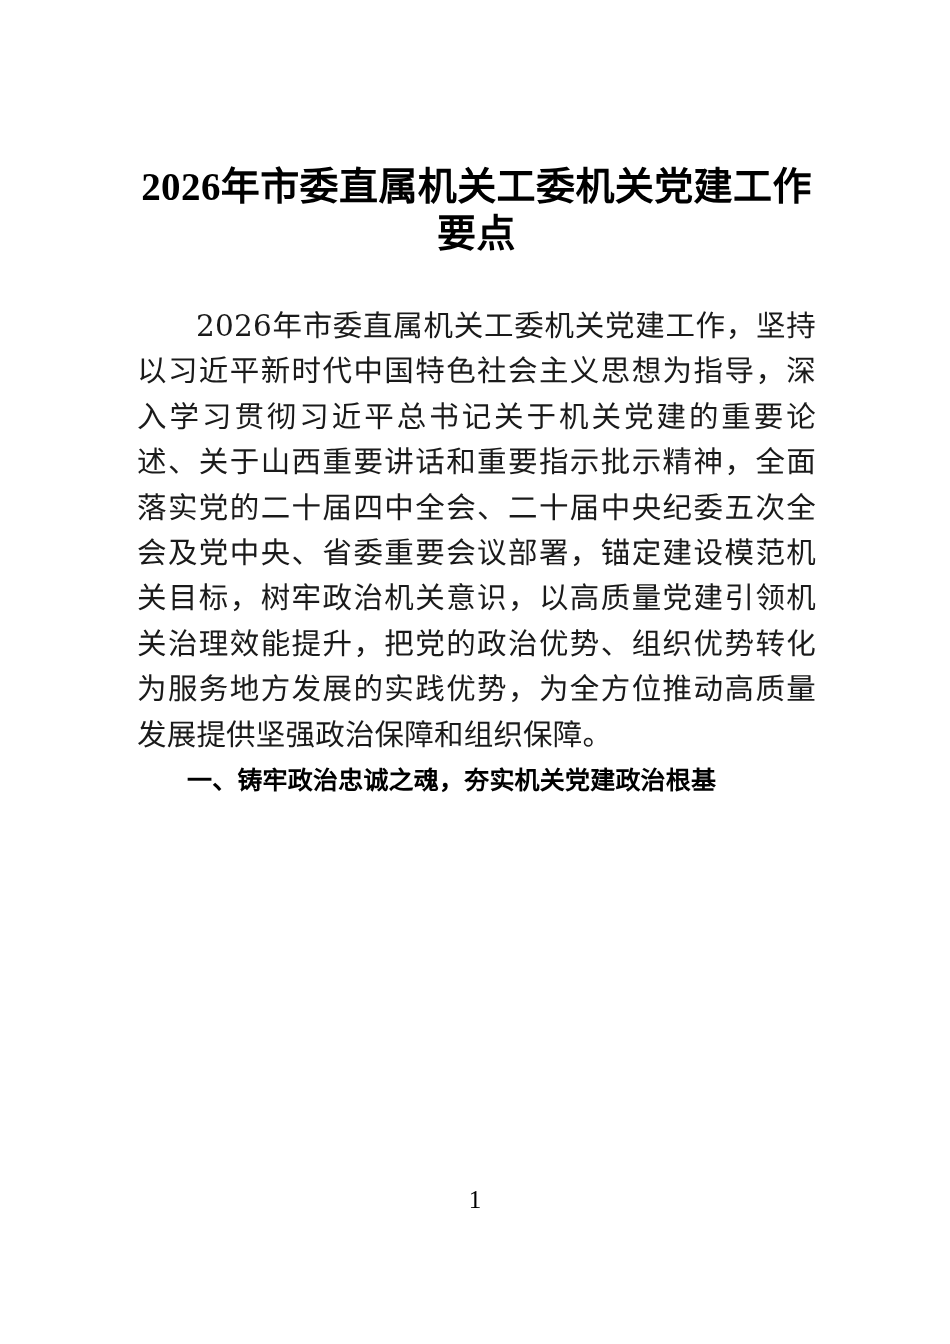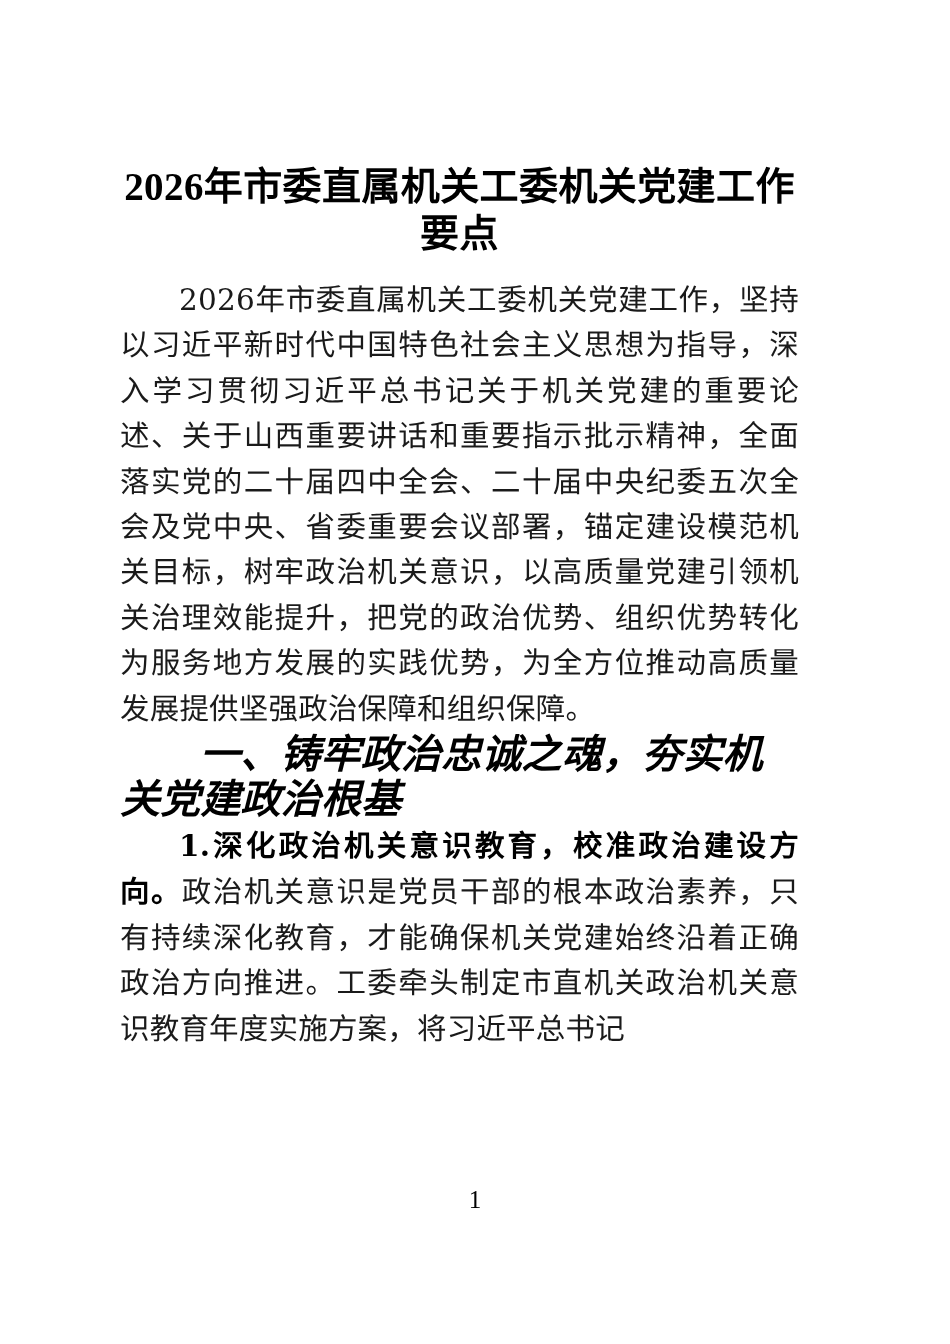--- a/index.html
+++ b/index.html
@@ -15,21 +15,21 @@
     height: 1344px;
     margin: 0 auto;
     background: #ffffff;
     box-sizing: border-box;
     overflow: hidden;
   }
 
   
   .content {
     position: absolute;
-    left: 120px;
+    left: 137px;
     top: 0;
     width: 679px;
   }
 
   .doc-title {
     font-family: "Liberation Serif", "DejaVu Serif", serif;
     font-weight: 700;
     font-size: 39px;
     line-height: 47px;
     color: #000000;
@@ -46,33 +46,32 @@
     color: #1a1a1a;
     text-align: justify;
     text-justify: inter-character;
     margin: 0;
     text-indent: 2em;
     letter-spacing: 0.2px;
     font-weight: 400;
   }
 
   .para-first {
-    margin-top: 21px;
+    margin-top: 47px;
   }
 
   .section-heading {
     font-family: "Liberation Sans", "DejaVu Sans", sans-serif;
     font-weight: 700;
-    font-size: 40px;
+    font-size: 25px;
     line-height: 45.4px;
     color: #000000;
     margin: 0;
     text-indent: 2em;
     letter-spacing: 0.2px;
-    font-style: italic;
   }
 
   .lead-bold {
     font-weight: 700;
     color: #000000;
   }
 
   .page-number {
     position: absolute;
     left: 0;
@@ -92,19 +91,18 @@
 
   <div class="content">
 
     <h1 class="doc-title">2026年市委直属机关工委机关党建工作要点</h1>
 
     <p class="body-text para-first">2026年市委直属机关工委机关党建工作，坚持以习近平新时代中国特色社会主义思想为指导，深入学习贯彻习近平总书记关于机关党建的重要论述、关于山西重要讲话和重要指示批示精神，全面落实党的二十届四中全会、二十届中央纪委五次全会及党中央、省委重要会议部署，锚定建设模范机关目标，树牢政治机关意识，以高质量党建引领机关治理效能提升，把党的政治优势、组织优势转化为服务地方发展的实践优势，为全方位推动高质量发展提供坚强政治保障和组织保障。</p>
 
     <h2 class="section-heading">一、铸牢政治忠诚之魂，夯实机关党建政治根基</h2>
 
 
-    <p class="body-text"><span class="lead-bold">1.深化政治机关意识教育，校准政治建设方向。</span><span>政治机关意识是党员干部的根本政治素养，只有持续深化教育，才能确保机关党建始终沿着正确政治方向推进。工委牵头制定市直机关政治机关意识教育年度实施方案，将习近平总书记</span></p>
 
   </div>
 
   <div class="page-number">1</div>
 
 </div>
 
 </body></html>

